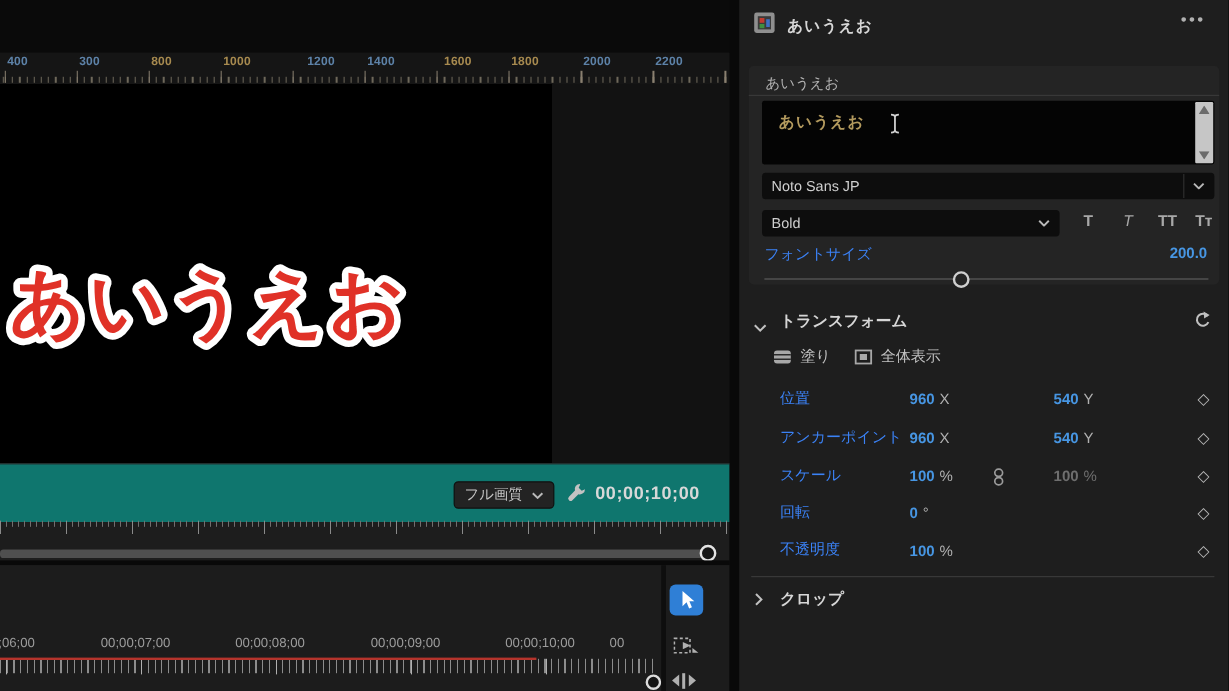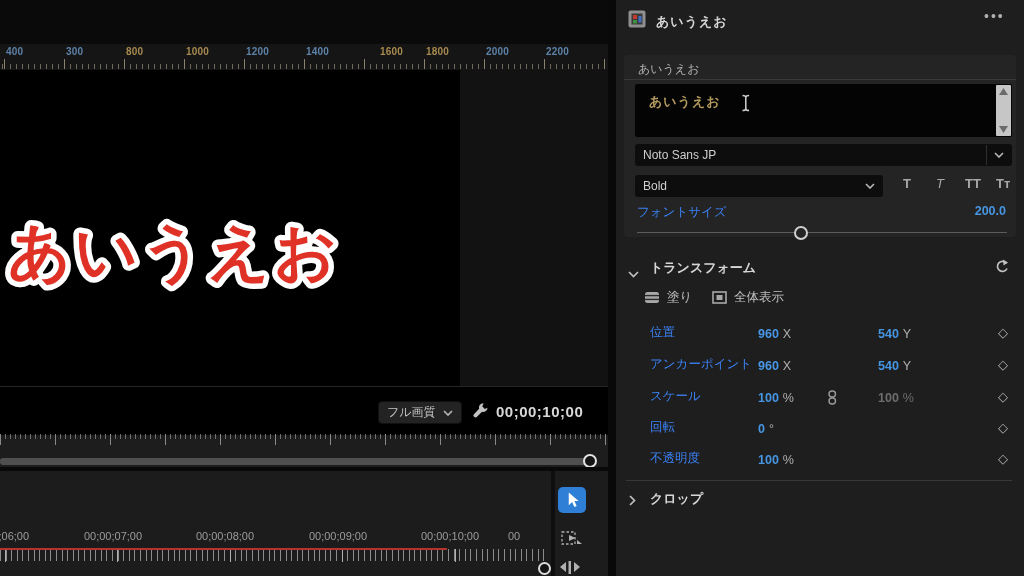--- a/index.html
+++ b/index.html
@@ -14,21 +14,21 @@
      background:repeating-linear-gradient(90deg,#6e685a 0 1px,transparent 1px 6px);
      background-position-x:4px;}
   .pm-ruler .major{left:0;bottom:1px;width:608px;height:10px;
      background:repeating-linear-gradient(90deg,#8a8070 0 1px,transparent 1px 60px);
      background-position-x:4px;}
   .ruler-lab{top:2px;font-size:10px;font-weight:bold;letter-spacing:.2px;}
   .ruler-lab[data-c="slate"]{color:var(--label-slate,#5d82a8);}
   .ruler-lab[data-c="tan"]{color:var(--label-tan,#a78a4f);}
   .pm-frame{left:0;top:26px;width:460px;height:316px;background:#000;overflow:hidden;}
   .pm-paste{left:460px;top:26px;width:148px;height:316px;background:#121212;}
-  .pm-bar{left:0;top:342px;width:608px;height:48px;background:#000000;border-top:1px solid #262626;}
+  .pm-bar{left:0;top:342px;width:608px;height:48px;background:#0f766e;border-top:1px solid #262626;}
   .quality-btn{left:378px;top:14px;width:84px;height:23px;background:#232323;border:1px solid #101010;
      border-radius:4px;color:#c4c4c4;font-size:12px;display:flex;align-items:center;
      justify-content:space-between;padding:0 8px;box-sizing:border-box;}
   .timecode{left:496px;top:16px;font-size:15px;font-weight:bold;color:#d8d8d8;letter-spacing:.5px;}
   .mini-ruler{left:0;top:390px;width:608px;height:13px;}
   .mini-ruler .minor{left:0;top:0;width:608px;height:5px;
      background:repeating-linear-gradient(90deg,#6f6f6f 0 1px,transparent 1px 5px);}
   .mini-ruler .major{left:0;top:0;width:608px;height:11px;
      background:repeating-linear-gradient(90deg,#8a8a8a 0 1px,transparent 1px 55px);}
   .scrub-bar{left:0;top:414px;width:596px;height:7px;background:#4f4f4f;border-radius:3px;}
@@ -90,23 +90,23 @@
 
   <div class="abs pm-panel">
 
     <div class="abs pm-ruler">
       <div class="abs minor"></div>
       <div class="abs major"></div>
       <span class="abs ruler-lab" style="left:6px" data-c="slate">400</span>
       <span class="abs ruler-lab" style="left:66px" data-c="slate">300</span>
       <span class="abs ruler-lab" style="left:126px" data-c="tan">800</span>
       <span class="abs ruler-lab" style="left:186px" data-c="tan">1000</span>
-      <span class="abs ruler-lab" style="left:246px" data-c="slate">1200</span>
+      <span class="abs ruler-lab" style="left:256px" data-c="slate">1200</span>
       <span class="abs ruler-lab" style="left:306px" data-c="slate">1400</span>
-      <span class="abs ruler-lab" style="left:380px" data-c="tan">1600</span>
+      <span class="abs ruler-lab" style="left:370px" data-c="tan">1600</span>
       <span class="abs ruler-lab" style="left:426px" data-c="tan">1800</span>
       <span class="abs ruler-lab" style="left:486px" data-c="slate">2000</span>
       <span class="abs ruler-lab" style="left:546px" data-c="slate">2200</span>
     </div>
 
     <div class="abs pm-frame">
       <svg width="460" height="130" style="position:absolute;left:0;top:115">
         <text x="8" y="88" font-size="62" font-weight="bold" letter-spacing="3" fill="var(--title-red,#e03127)" stroke="#ffffff" stroke-width="11" paint-order="stroke" stroke-linejoin="round">あいうえお</text>
       </svg>
     </div>

